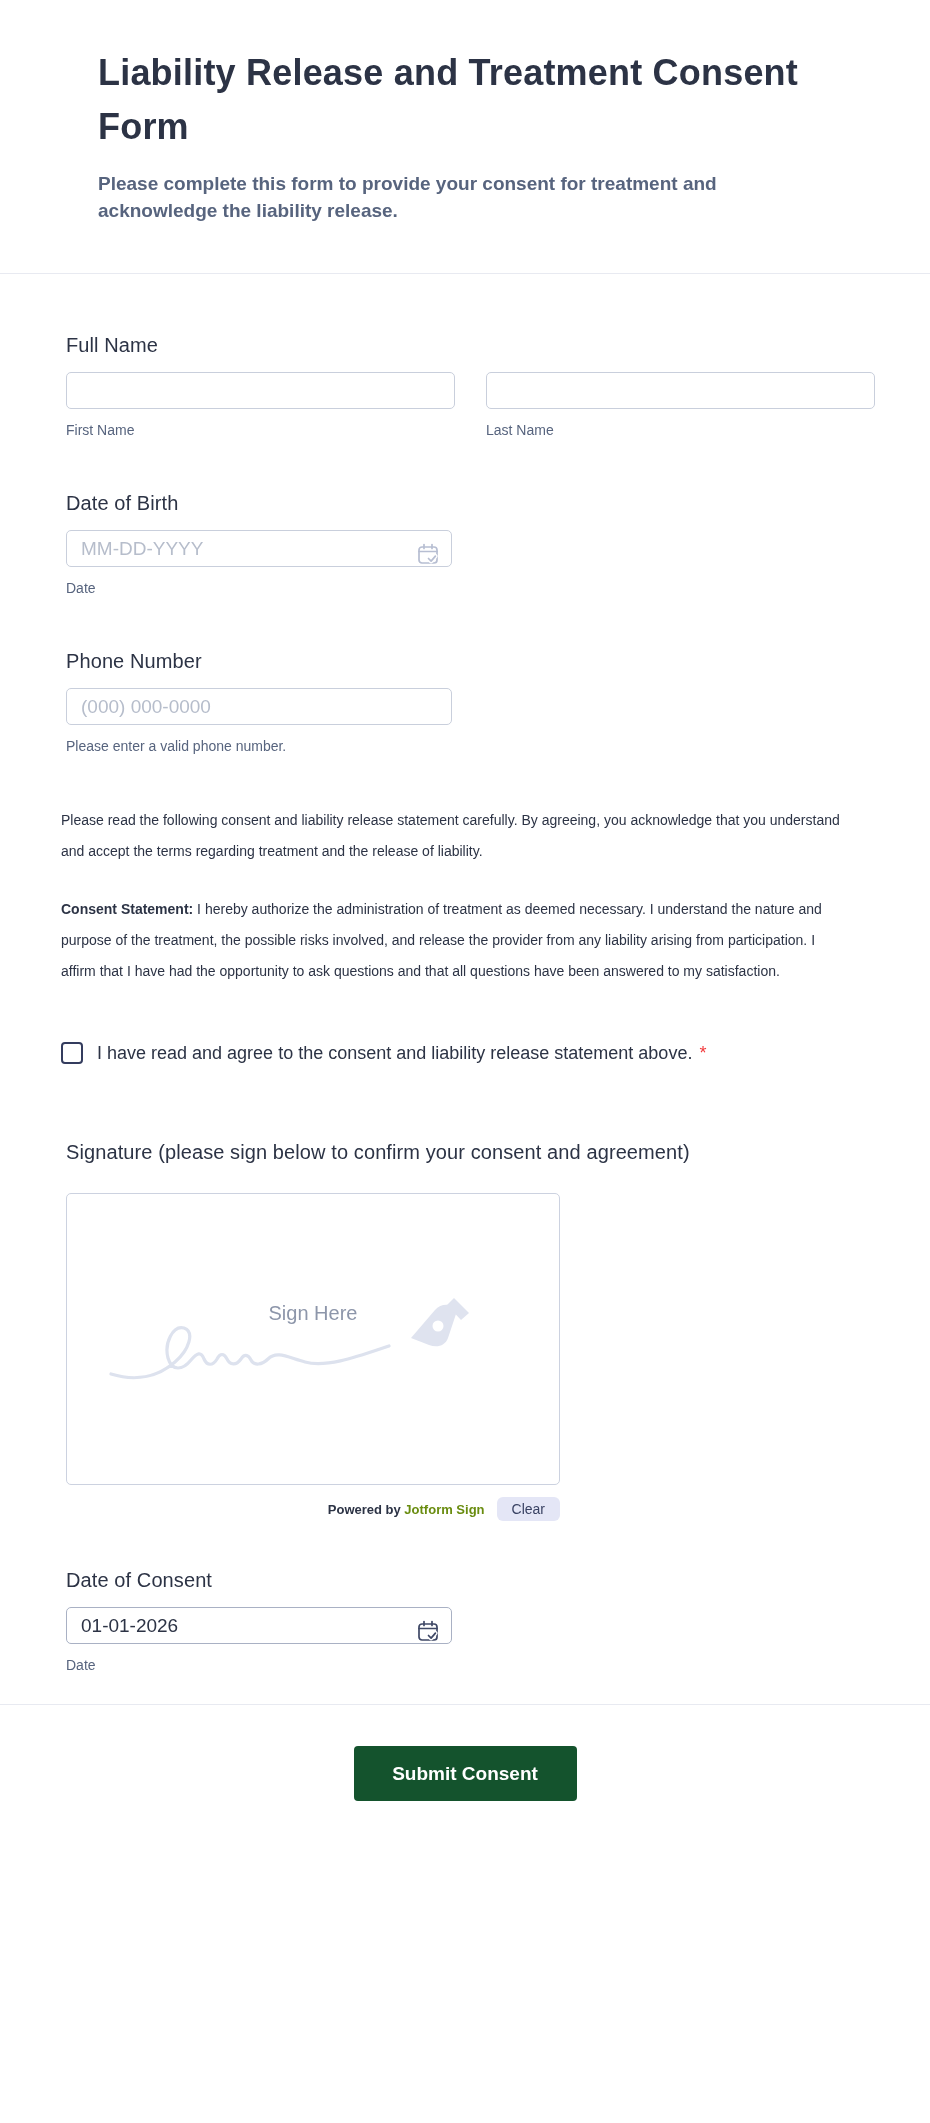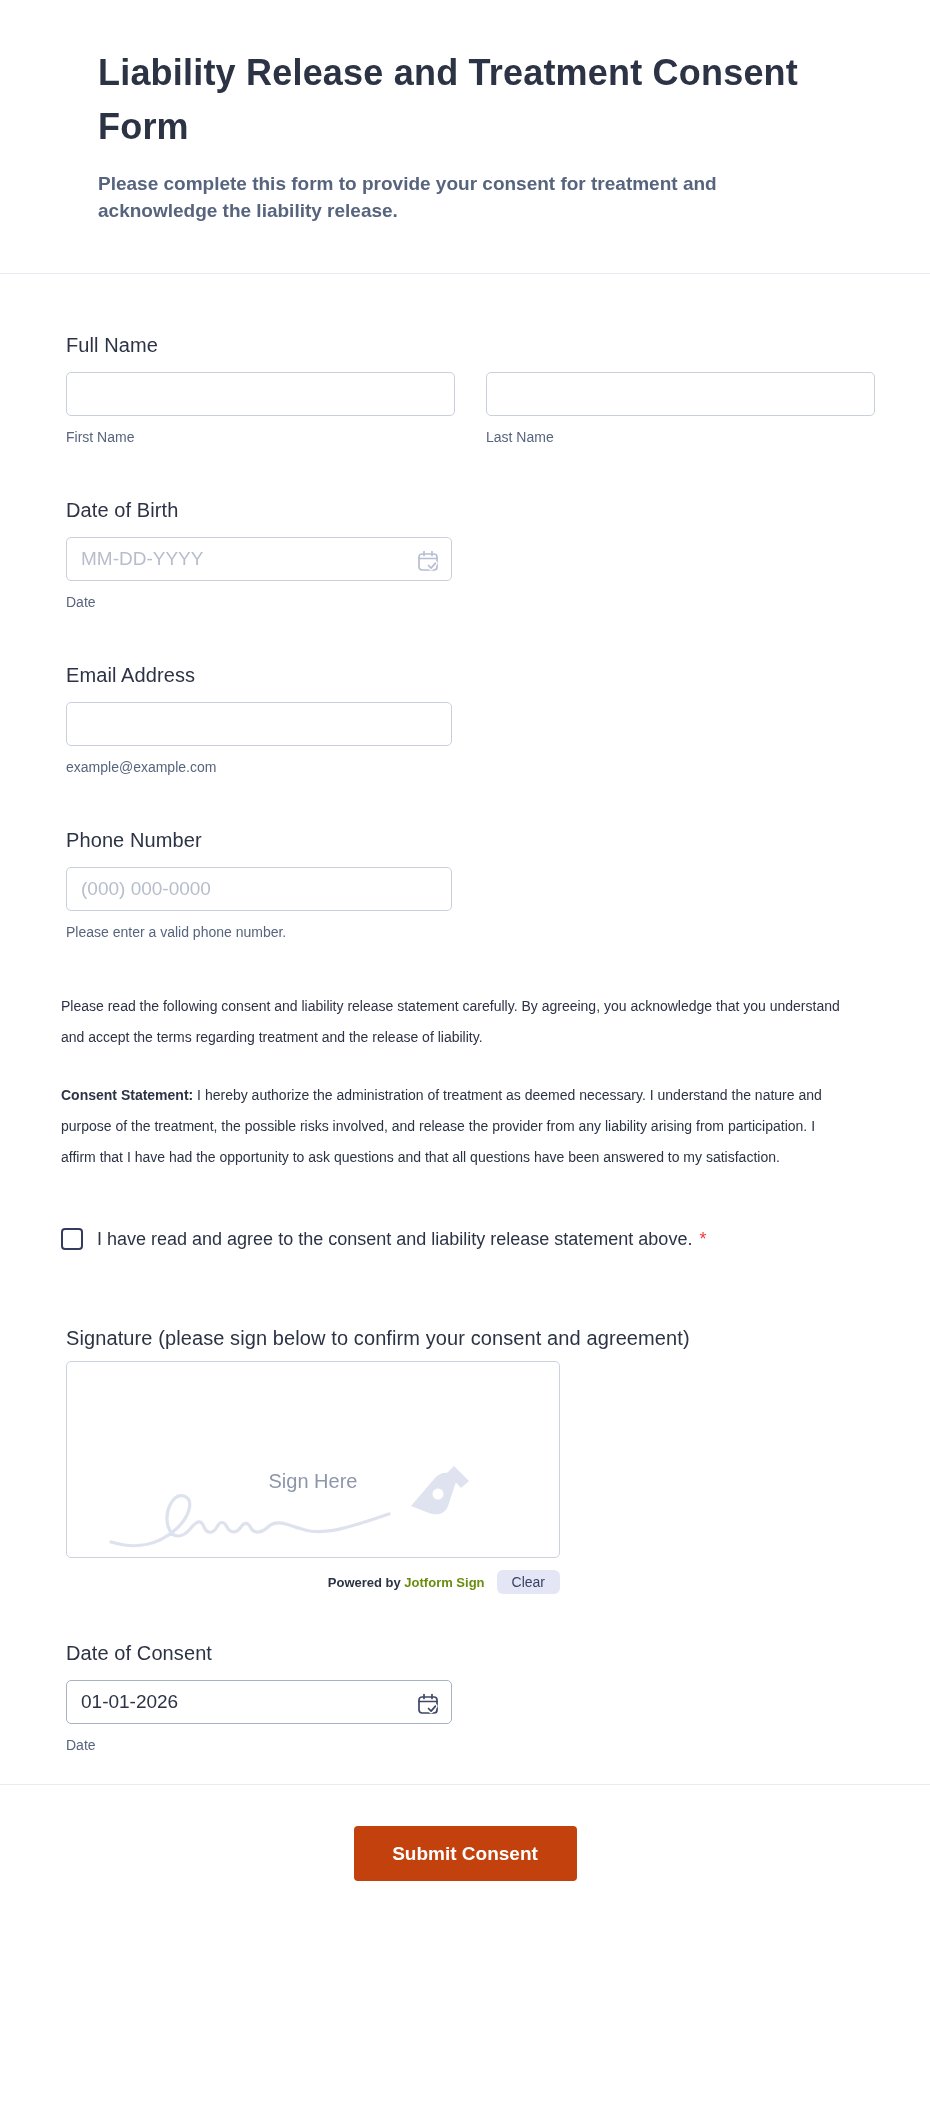--- a/index.html
+++ b/index.html
@@ -48,21 +48,21 @@
   }
   .name-row {
     margin-top: 14px;
     display: grid;
     grid-template-columns: 389px 389px;
     column-gap: 31px;
   }
   .text-input {
     display: block;
     width: 100%;
-    height: 44px;
+    height: 37px;
     border: 1px solid #c9cfdc;
     border-radius: 5px;
     background: #fff;
     padding: 0 14px;
     font-family: inherit;
     font-size: 19px;
     color: #2c3345;
     outline: none;
   }
   .text-input::placeholder { color: #b6bdcb; opacity: 1; }
@@ -119,23 +119,23 @@
     background: #fff;
     vertical-align: -5px;
     margin-right: 14px;
   }
   .req { color: #f23a3c; margin-left: 7px; font-weight: 500; }
 
   
   .signature { margin-top: 72px; }
   .sig-box {
     position: relative;
-    margin-top: 10px;
+    margin-top: 28px;
     width: 494px;
-    height: 197px;
+    height: 292px;
     border: 1px solid #ccd2e0;
     border-radius: 5px;
     background: #fff;
     cursor: crosshair;
   }
   .sign-here {
     position: absolute;
     top: 108px;
     left: 0;
     width: 100%;
@@ -178,21 +178,21 @@
   .bottom-divider { margin-top: 30px; }
 
   
   .footer { padding: 41px 0 52px 0; text-align: center; }
   .submit-btn {
     min-width: 223px;
     height: 55px;
     padding: 0 24px;
     border: none;
     border-radius: 4px;
-    background: #c2410c;
+    background: #14532d;
     color: #ffffff;
     font-family: inherit;
     font-size: 19px;
     font-weight: 600;
     cursor: pointer;
   }
 </style>
 </head>
 <body>
 
@@ -232,27 +232,20 @@
             <path d="M16 2.5 v4"></path>
             <path d="M3 9.5 h18"></path>
             <path d="M12.5 16.5 l2.6 2.6 l4.3 -5" stroke="#ffffff" stroke-width="4.5"></path>
             <path d="M12.5 16.5 l2.6 2.6 l4.3 -5"></path>
           </svg>
         </button>
       </div>
       <div class="sublabel">Date</div>
     </section>
 
-    <section class="field">
-      <div class="field-label">Email Address</div>
-      <div class="input-wrap">
-        <input type="text" class="text-input" value="" style="">
-      </div>
-      <div class="sublabel">example@example.com</div>
-    </section>
 
     <section class="field">
       <div class="field-label">Phone Number</div>
       <div class="input-wrap">
         <input type="text" class="text-input" placeholder="(000) 000-0000" style="">
       </div>
       <div class="sublabel">Please enter a valid phone number.</div>
     </section>
 
     <div class="paragraphs">

